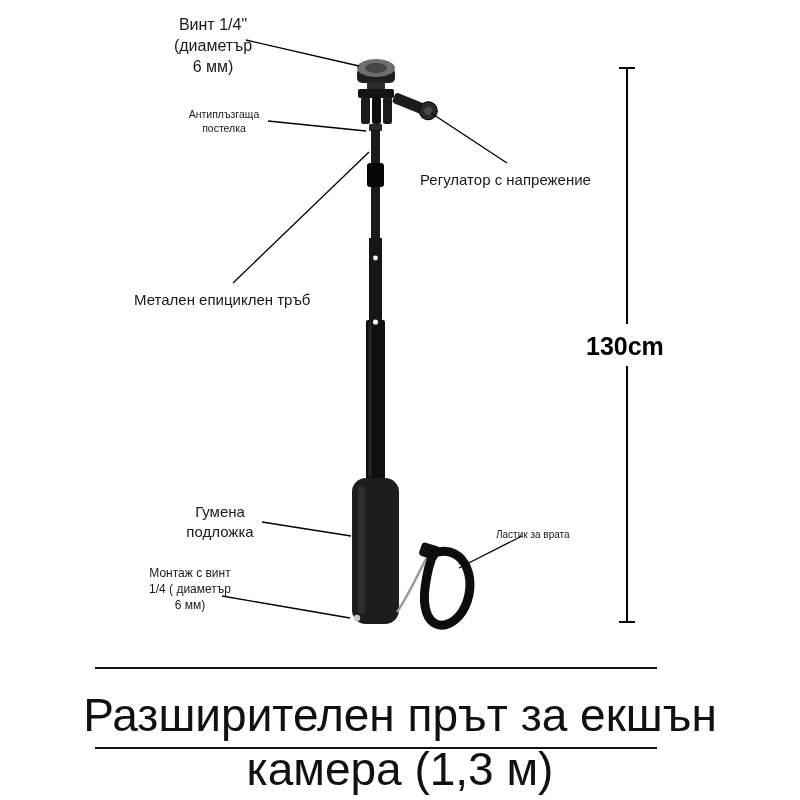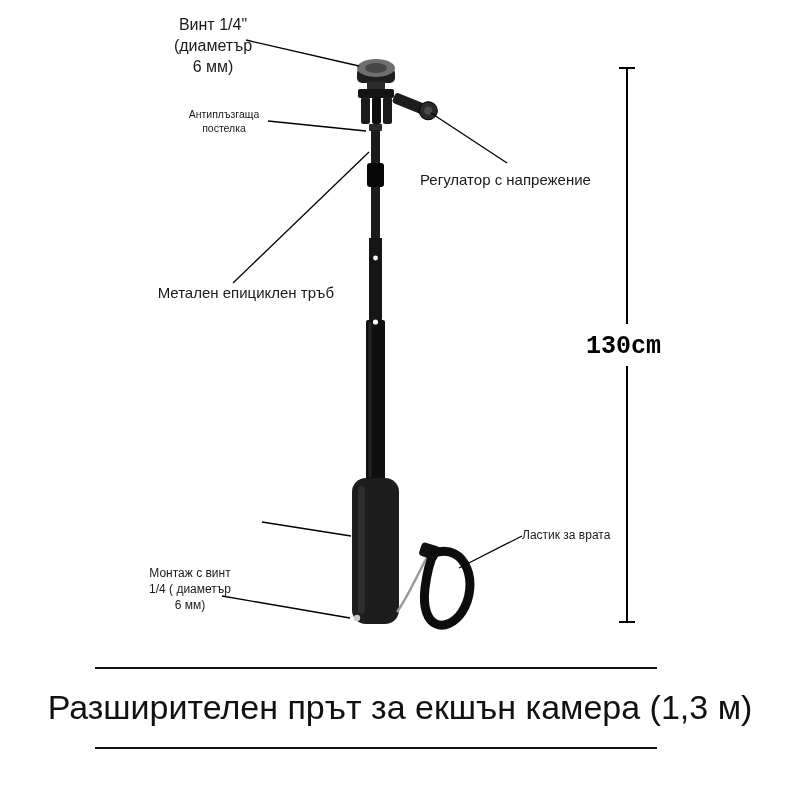--- a/index.html
+++ b/index.html
@@ -19,35 +19,35 @@
   .callout {
     position: absolute;
     white-space: pre-line;
     color: #1a1a1a;
     line-height: 1.32;
   }
   .callout.center { text-align: center; }
   .lbl-screw-top   { left: 148px; top: 14px;  width: 130px; font-size: 16px; }
   .lbl-antislip    { left: 176px; top: 108px; width: 96px;  font-size: 10.5px; }
   .lbl-regulator   { left: 420px; top: 170px; width: 200px; font-size: 15px; }
-  .lbl-tube        { left: 134px; top: 283px; width: 200px; font-size: 15px; text-align: right; }
+  .lbl-tube        { left: 134px; top: 290px; width: 200px; font-size: 15px; }
   .lbl-grip        { left: 172px; top: 502px; width: 96px;  font-size: 15px; }
   .lbl-mount       { left: 132px; top: 566px; width: 116px; font-size: 12px; }
-  .lbl-strap       { left: 522px; top: 528px; width: 90px;  font-size: 12px; }
+  .lbl-strap       { left: 496px; top: 528px; width: 90px;  font-size: 10px; }
   .lbl-height {
     left: 586px; top: 330px; width: 90px;
     font-size: 25px; font-weight: bold;
-    font-family: Liberation Mono, monospace;
+    font-family: Liberation Sans, sans-serif;
     color: #000000;
   }
   .bottom-title {
     position: absolute;
     left: 0; top: 688px; width: 800px;
     text-align: center;
-    font-size: 34px;
+    font-size: 46px;
     color: #111111;
     letter-spacing: 0px;
   }
   svg { position: absolute; left: 0; top: 0; }
 </style>
 </head>
 <body>
 
 <div id="canvas">
 
@@ -125,20 +125,22 @@
 (диаметър
 6 мм)</div>
 
   <div class="callout lbl-regulator">Регулатор с напрежение</div>
 
   <div class="callout center lbl-antislip">Антиплъзгаща
 постелка</div>
 
   <div class="callout lbl-tube">Метален епициклен тръб</div>
 
+  <div class="callout center lbl-grip">Гумена
+подложка</div>
 
   <div class="callout center lbl-mount">Монтаж с винт
 1/4 ( диаметър
 6 мм)</div>
 
   <div class="callout lbl-strap">Ластик за врата</div>
 
   <div class="callout lbl-height">130cm</div>
 
   <div class="bottom-title">Разширителен прът за екшън камера (1,3 м)</div>

